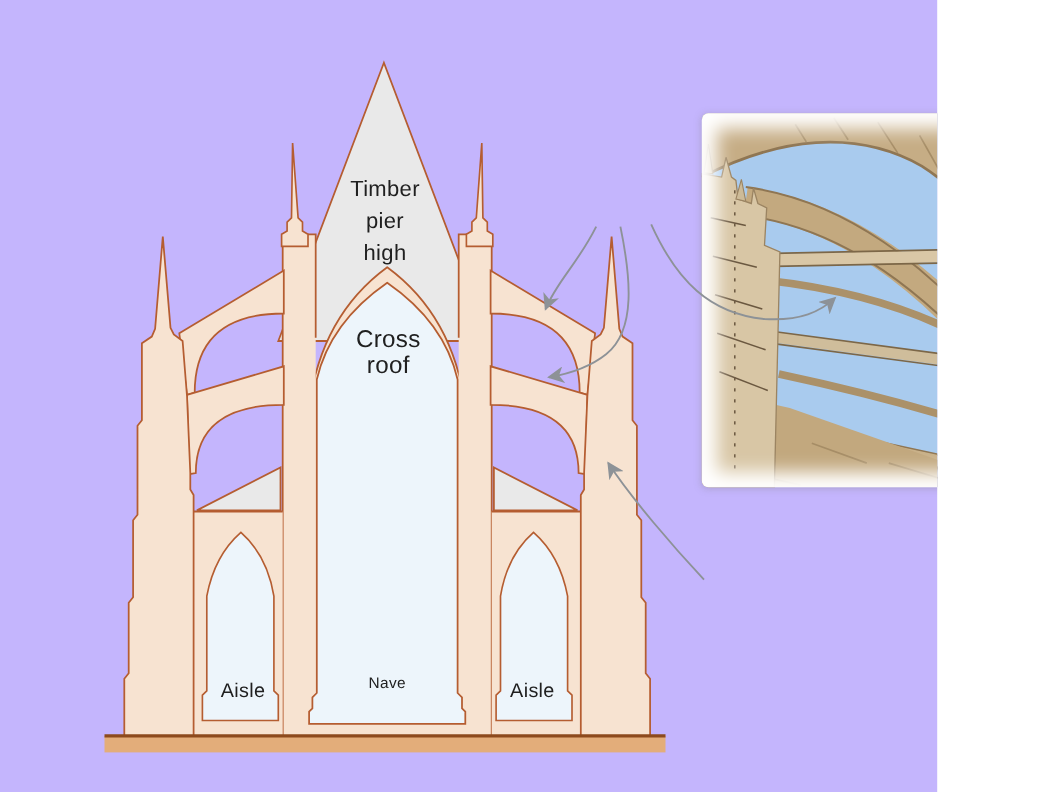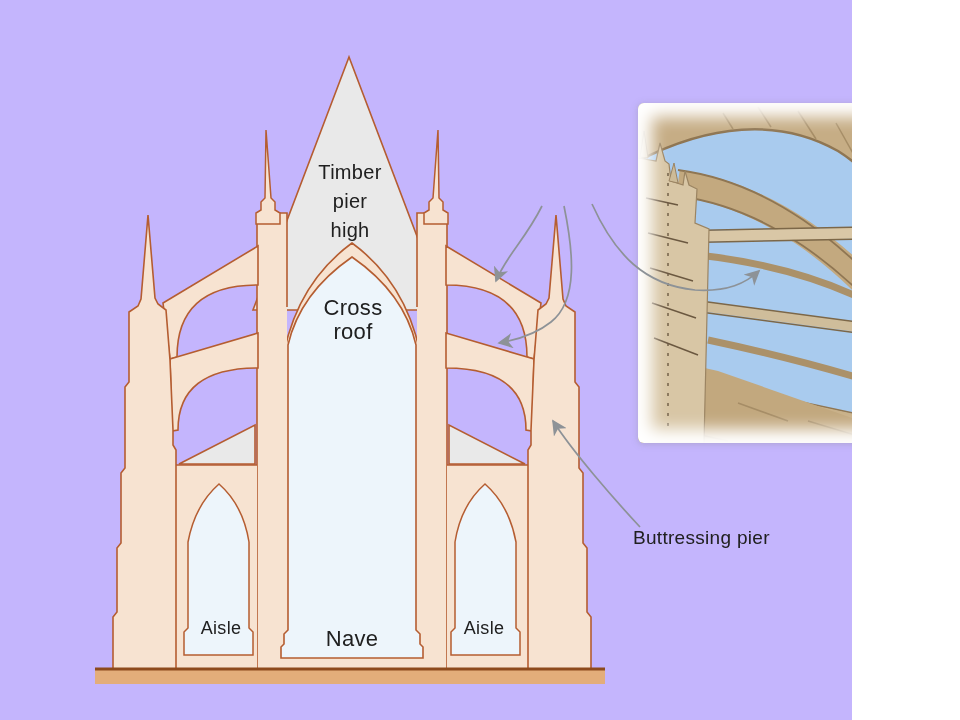--- a/index.html
+++ b/index.html
@@ -12,21 +12,21 @@
   #photo .feather{position:absolute;left:0;top:0;right:0;bottom:0;border-radius:6px;
          box-shadow:inset 0 0 16px 14px #ffffff;}
   .lbl{position:absolute;z-index:3;color:#202020;font-weight:300;letter-spacing:.3px;
        text-align:center;transform:translateX(-50%);white-space:nowrap;}
   .lbl span{display:block;}
   #lbl-timber{left:350px;top:158px;font-size:20px;line-height:29px;}
   #lbl-cross{left:353px;top:296px;font-size:22px;line-height:24px;}
   #lbl-flying{left:568px;top:151px;font-size:19px;line-height:24px;}
   #lbl-pier{left:633px;top:527px;font-size:19px;transform:none;text-align:left;}
   #lbl-aisle-l{left:221px;top:618px;font-size:18px;}
-  #lbl-nave{left:352px;top:626px;font-size:22px;}
+  #lbl-nave{left:352px;top:612px;font-size:14px;}
   #lbl-aisle-r{left:484px;top:618px;font-size:18px;}
 </style>
 </head>
 <body>
 
 <div id="stage">
 
   <div id="photo">
     <svg width="274" height="340" viewBox="0 0 274 340">
       <rect x="0" y="0" width="274" height="340" fill="#a9cbee"></rect>
@@ -138,17 +138,16 @@
 
   <div class="lbl" id="lbl-timber">
     <span>Timber</span>
     <span>pier</span>
     <span>high</span>
   </div>
   <div class="lbl" id="lbl-cross">
     <span>Cross</span>
     <span>roof</span>
   </div>
-  <div class="lbl" id="lbl-pier">Buttressing pier</div>
   <div class="lbl" id="lbl-aisle-l">Aisle</div>
   <div class="lbl" id="lbl-nave">Nave</div>
   <div class="lbl" id="lbl-aisle-r">Aisle</div>
 </div>
 
 </body></html>

